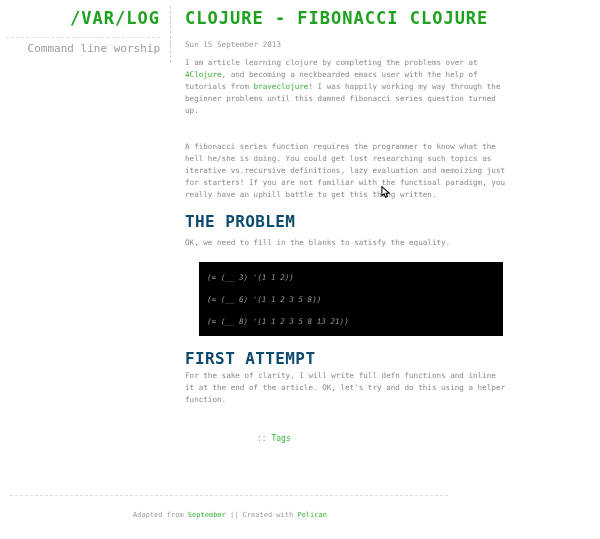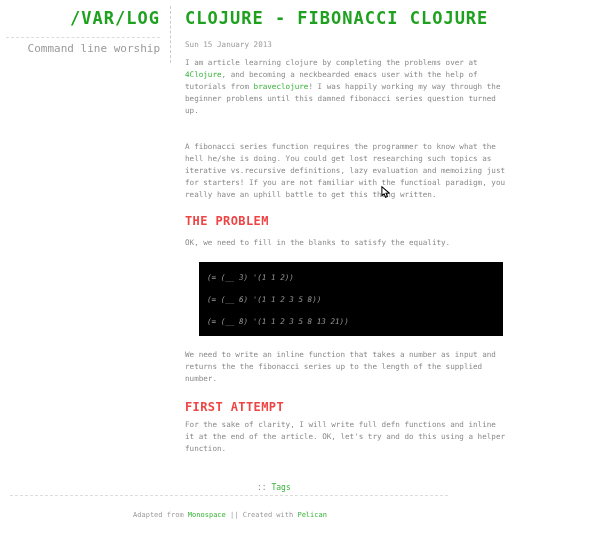--- a/index.html
+++ b/index.html
@@ -33,22 +33,22 @@
     font-size: 7.6px; line-height: 12px; color: #8a8a8a;
     white-space: pre-line; margin: 0;
   }
   .p1 { margin-top: 7px; }
   .p2 { margin-top: 24px; }
   .p3 { margin-top: 9px; }
   .p4 { margin-top: 13px; }
   .p5 { margin-top: 5px; }
   .green-link { color: #37b337; text-decoration: none; cursor: pointer; margin-top: 8px; }
   .section-heading {
-    margin: 14px 0 0 0; font-size: 12px; font-weight: bold; letter-spacing: 0.4px;
-    color: #ef4444; line-height: 13px;
+    margin: 14px 0 0 0; font-size: 16px; font-weight: bold; letter-spacing: 0.4px;
+    color: #0c4a6e; line-height: 13px;
   }
   .h2-attempt { margin-top: 16px; }
   .codeblock {
     margin: 13px 0 0 14px; width: 304px;
     background: #000000; padding: 10px 8px 9px 8px;
     font-size: 7.6px; font-style: italic; color: #999;
     line-height: 11px; white-space: pre;
   }
   .tags-line { margin: 28px 0 0 72px; font-size: 8px; color: #8a8a8a; line-height: 10px; }
 
@@ -66,21 +66,21 @@
 
   <div class="sidebar">
     <h1 class="site-title">/VAR/LOG</h1>
     <hr class="sidebar-rule">
     <div class="tagline">Command line worship</div>
   </div>
   <div class="vdivider"></div>
 
   <div class="main">
     <h1 class="article-title">CLOJURE - FIBONACCI CLOJURE</h1>
-    <div class="date">Sun 15 January 2013</div>
+    <div class="date">Sun 15 September 2013</div>
 
     <p class="para p1"><span>I am article learning clojure by completing the problems over at
 </span><a class="green-link">4Clojure</a><span>, and becoming a neckbearded emacs user with the help of
 tutorials from </span><a class="green-link">braveclojure</a><span>! I was happily working my way through the
 beginner problems until this damned fibonacci series question turned
 up.</span></p>
 
     <p class="para p2">A fibonacci series function requires the programmer to know what the
 hell he/she is doing. You could get lost researching such topics as
 iterative vs.recursive definitions, lazy evaluation and memoizing just
@@ -90,35 +90,32 @@
     <h2 class="section-heading">THE PROBLEM</h2>
 
     <p class="para p3">OK, we need to fill in the blanks to satisfy the equality.</p>
 
     <pre class="codeblock">(= (__ 3) '(1 1 2))
 
 (= (__ 6) '(1 1 2 3 5 8))
 
 (= (__ 8) '(1 1 2 3 5 8 13 21))</pre>
 
-    <p class="para p4">We need to write an inline function that takes a number as input and
-returns the the fibonacci series up to the length of the supplied
-number.</p>
 
     <h2 class="section-heading h2-attempt">FIRST ATTEMPT</h2>
 
     <p class="para p5">For the sake of clarity, I will write full defn functions and inline
 it at the end of the article. OK, let's try and do this using a helper
 function.</p>
 
     <div class="tags-line"><span>::</span> <a class="green-link">Tags</a></div>
   </div>
 
   <div class="cursor">
     <svg width="9" height="13" viewBox="0 0 12 18" xmlns="http://www.w3.org/2000/svg">
       <polygon points="1,1 1,13.5 4.1,10.8 6,15.6 8.6,14.5 6.7,9.9 11,9.7" fill="#ffffff" stroke="#000000" stroke-width="1.4"></polygon>
     </svg>
   </div>
 
   <hr class="footer-rule">
-  <div class="footer"><span>Adapted from </span><a class="green-link">Monospace</a><span> || Created with </span><a class="green-link">Pelican</a></div>
+  <div class="footer"><span>Adapted from </span><a class="green-link">September</a><span> || Created with </span><a class="green-link">Pelican</a></div>
 
 </div>
 
 </body></html>

